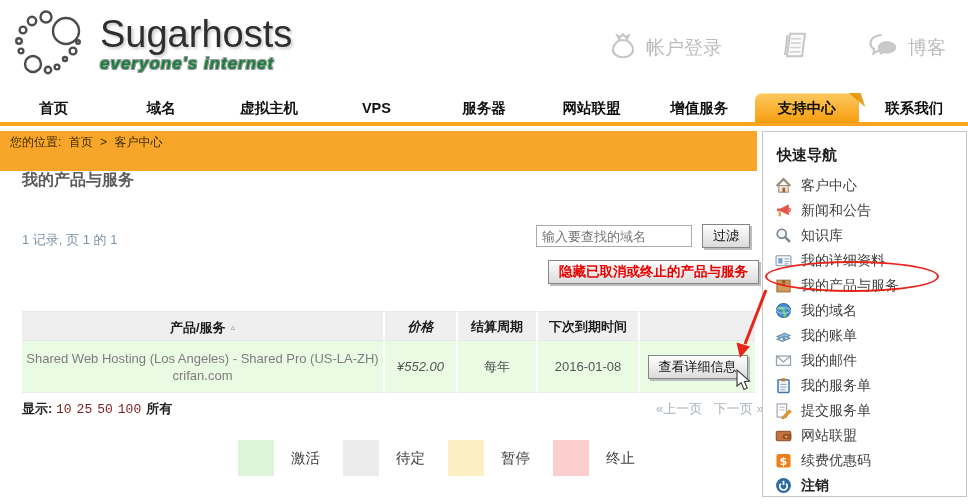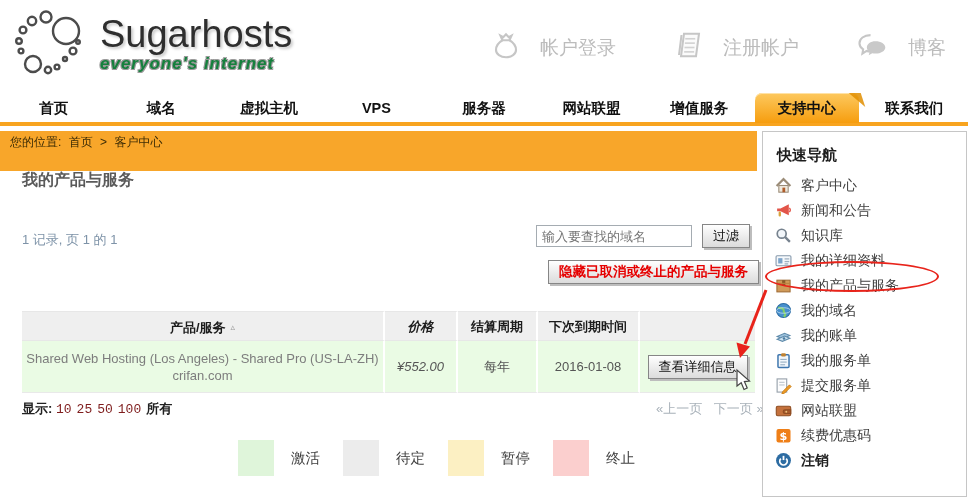--- a/index.html
+++ b/index.html
@@ -7,21 +7,21 @@
   body { font-family:"Liberation Sans","DejaVu Sans",sans-serif; }
   #app { position:relative; width:968px; height:504px; background:#fff; overflow:hidden; }
 
   
   .logo { position:absolute; left:10px; top:4px; display:flex; align-items:flex-start; }
   .logo-text { margin-left:6px; padding-top:10px; }
   .brand-name { font-size:38px; line-height:40px; color:#2e2e2e; letter-spacing:0px; text-shadow:2px 2px 3px #c9c9c9; }
   .brand-tagline { font-size:17px; font-style:italic; font-weight:bold; color:#15803d; letter-spacing:1px;
     text-shadow:-1px -1px 0 #9a9a9a, 1px -1px 0 #9a9a9a, -1px 1px 0 #9a9a9a, 1px 1px 0 #9a9a9a; margin-top:0px; }
   .header-links { position:absolute; right:22px; top:30px; display:flex; gap:58px; }
-  .header-link { display:flex; align-items:center; gap:19px; color:#bcbcbc; font-size:19px; cursor:pointer; }
+  .header-link { display:flex; align-items:center; gap:8px; color:#bcbcbc; font-size:19px; cursor:pointer; }
 
   
   .nav { position:absolute; left:0; top:95px; width:968px; height:27px; display:flex; }
   .nav-item { flex:1; text-align:center; font-size:14.5px; font-weight:bold; color:#111; line-height:27px; cursor:pointer; position:relative; z-index:2; }
   .nav-tab { position:absolute; left:50%; top:-2px; transform:translateX(-50%); width:104px; height:30px; z-index:-1;
     background:linear-gradient(#fdc95f,#f69d0e); border-radius:7px 7px 0 0; box-shadow:inset 0 1px 0 #ffe2a6; }
   .nav-tab::after { content:""; position:absolute; right:-4px; top:0; width:0; height:0;
     border-left:12px solid transparent; border-top:14px solid #e08e00; transform:skewX(18deg); opacity:.85; }
   .nav-underline { position:absolute; left:0; top:122px; width:968px; height:4px; background:#f8a41f; }
 
@@ -127,21 +127,20 @@
           <path d="M8 3h12l-2.4 18H5.6z" fill="#fbfbfb" stroke="#c6c6c6" stroke-width="1.6"></path>
           <g stroke="#d2d2d2" stroke-width="1.3">
             <line x1="9" y1="7" x2="17" y2="7"></line>
               <line x1="8.7" y1="10.5" x2="16.7" y2="10.5"></line>
             <line x1="8.4" y1="14" x2="16.4" y2="14"></line>
               <line x1="8.1" y1="17.5" x2="16.1" y2="17.5"></line>
           </g>
           <path d="M6 4 4 20" stroke="#c6c6c6" stroke-width="1.6" fill="none"></path>
         </svg>
       </span>
-      <span>注册帐户</span>
     </div>
     <div class="header-link">
       <span>
         <svg width="32" height="28" viewBox="0 0 26 22">
           <path d="M11 3 C5.5 3 2 6 2 9.5 c0 2 1.2 3.8 3 5 L4.4 18l3.4-2.2c1 .3 2.1.4 3.2.4" fill="none" stroke="#c6c6c6" stroke-width="1.7"></path>
           <path d="M15 8 c4.4 0 8 2.2 8 5 0 2.7-3.6 5-8 5-.9 0-1.8-.1-2.6-.3L9.5 19.4l.7-2.6C8.8 15.9 8 14.5 8 13c0-2.8 3-5 7-5z" fill="#c9c9c9"></path>
         </svg>
       </span>
       <span>博客</span>
     </div>
@@ -301,20 +300,29 @@
             <path d="M2 9 9 6l5 2-7 3z" fill="#9fc3de" stroke="#5f8bab"></path>
             <path d="M2 11.5 9 8.5l5 2-7 3z" fill="#cfe4f2" stroke="#5f8bab"></path>
             <circle cx="8.5" cy="10.8" r="1.2" fill="#4a7ba0"></circle>
           </svg>
         </span>
       <span>我的账单</span>
     </div>
     <div class="side-item">
       <span class="ic">
           <svg viewBox="0 0 16 16" width="17" height="17">
+            <rect x="1.4" y="3.8" width="13.2" height="8.8" fill="#fbfbfb" stroke="#98a2ac" stroke-width="1.2"></rect>
+            <path d="M1.4 3.8 8 9.4l6.6-5.6" fill="none" stroke="#98a2ac" stroke-width="1.2"></path>
+          </svg>
+        </span>
+      <span>我的邮件</span>
+    </div>
+    <div class="side-item">
+      <span class="ic">
+          <svg viewBox="0 0 16 16" width="17" height="17">
             <rect x="2.8" y="2.6" width="10.4" height="12" rx="1" fill="#f2f7fc" stroke="#3e76ae" stroke-width="1.4"></rect>
             <rect x="5.8" y="1.2" width="4.4" height="3" rx="1" fill="#c08232"></rect>
             <line x1="5" y1="7" x2="11" y2="7" stroke="#9ab1c6" stroke-width="1.1"></line>
             <line x1="5" y1="9.5" x2="11" y2="9.5" stroke="#9ab1c6" stroke-width="1.1"></line>
             <line x1="5" y1="12" x2="9.5" y2="12" stroke="#9ab1c6" stroke-width="1.1"></line>
           </svg>
         </span>
       <span>我的服务单</span>
     </div>
     <div class="side-item">

